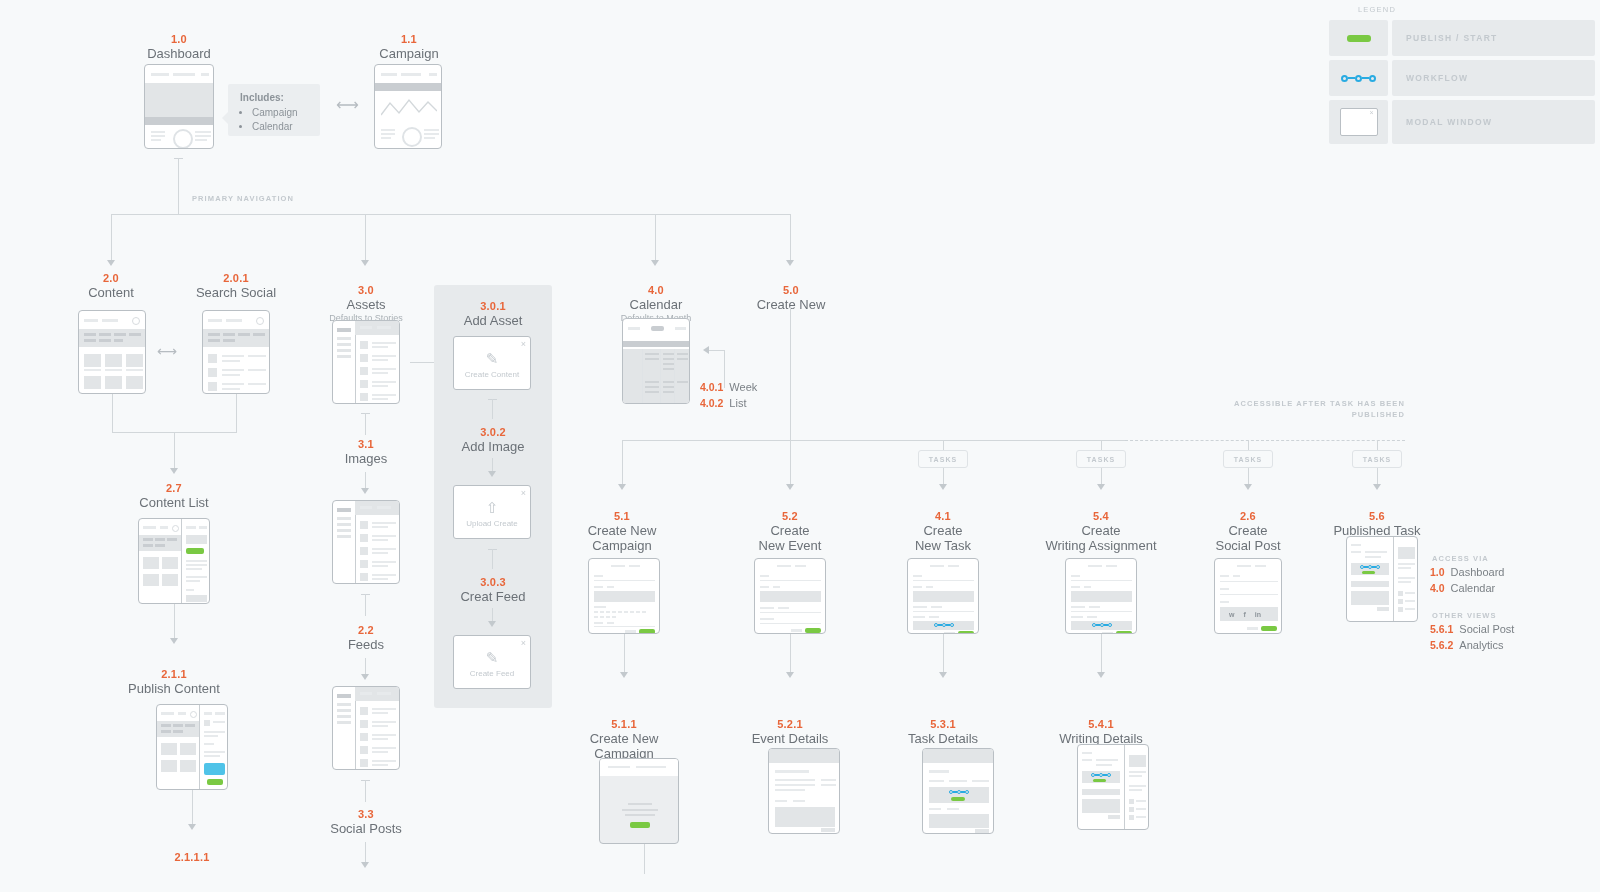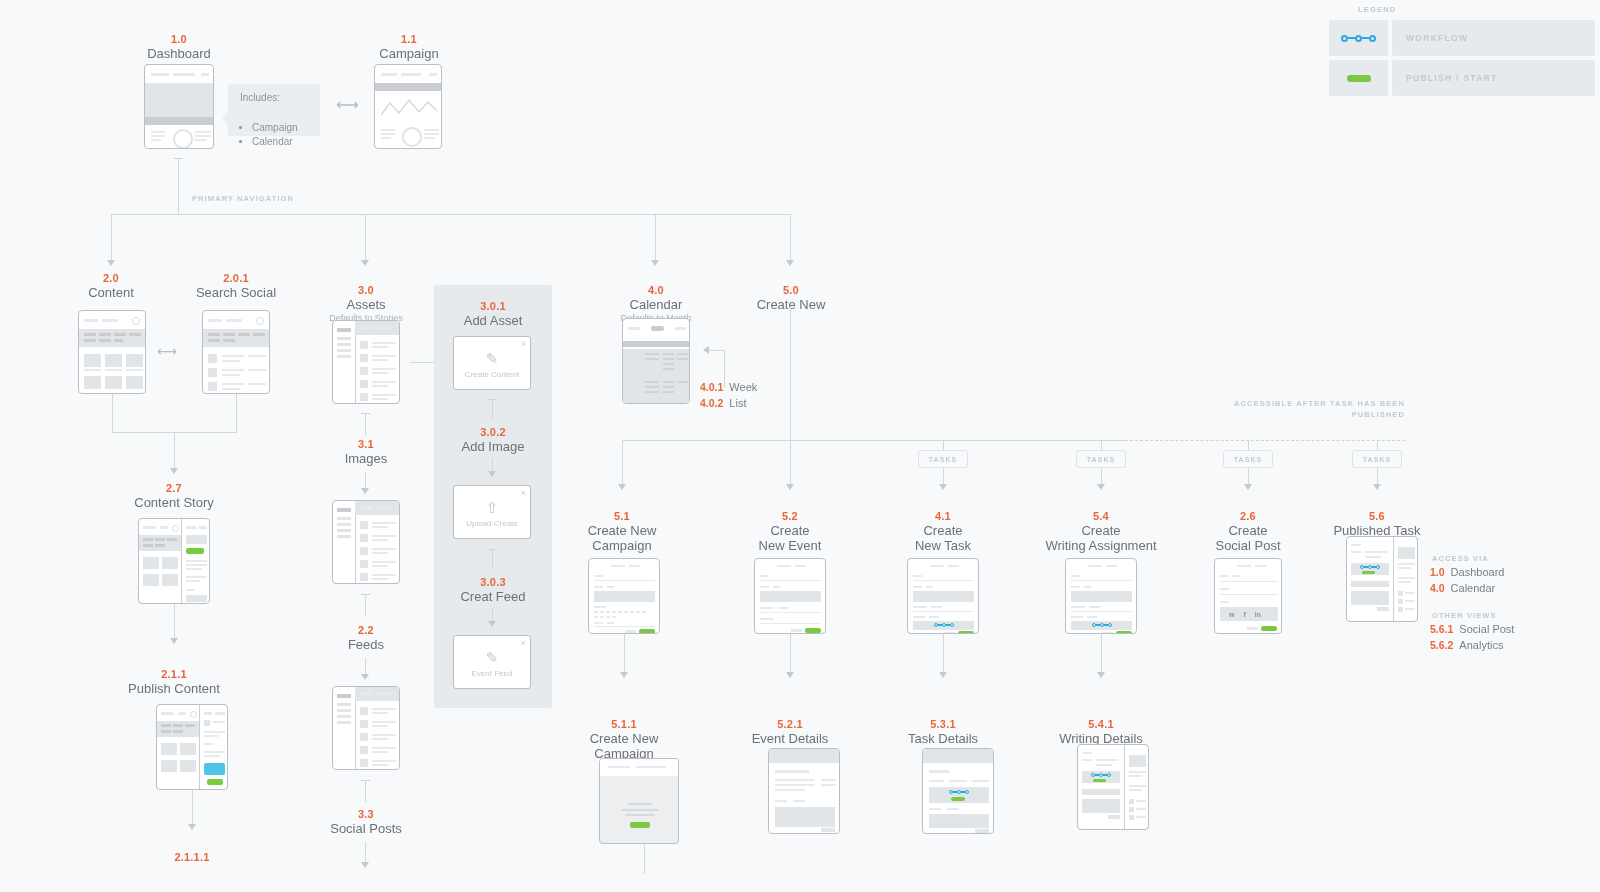--- a/index.html
+++ b/index.html
@@ -59,21 +59,21 @@
     position:absolute;color:#c3c9ce;font-size:7.5px;
     letter-spacing:1.1px;font-weight:bold;text-transform:uppercase;
     line-height:11px;
   }
   .caps.right{text-align:right;}
   
   .callout{
     position:absolute;background:#ebeef0;border-radius:2px;
     padding:8px 12px;box-sizing:border-box;
   }
-  .callout .ch{color:#8c9399;font-size:10px;margin-bottom:18px;}
+  .callout .ch{color:#8c9399;font-size:10px;margin-bottom:3px;font-weight:bold;}
   .callout ul{margin:0;padding-left:12px;}
   .callout li{color:#8c9399;font-size:10px;line-height:14px;}
   .callout:after{
     content:"";position:absolute;left:-6px;top:28px;
     border-top:6px solid transparent;border-bottom:6px solid transparent;
     border-right:6px solid #ebeef0;
   }
   
   .bidi{position:absolute;color:#b6bcc1;font-size:16px;line-height:1;}
   
@@ -93,21 +93,21 @@
   .modal .mlabel{
     position:absolute;left:0;right:0;bottom:10px;text-align:center;
     color:#c3c9ce;font-size:8px;
   }
   .modal .gl{
     position:absolute;left:50%;top:42%;transform:translate(-50%,-50%);
     color:#c3c9ce;font-size:15px;
   }
   
   #legend{position:absolute;left:1329px;top:5px;width:266px;}
-  #legend .lcaps{color:#c3c9ce;font-size:7.5px;letter-spacing:1.2px;font-weight:bold;margin-bottom:6px;padding-left:29px;}
+  #legend .lcaps{color:#c3c9ce;font-size:7.5px;letter-spacing:1.2px;font-weight:normal;margin-bottom:6px;padding-left:29px;}
   .lrow{display:flex;gap:4px;margin-bottom:4px;height:36px;}
   .lswatch{
     width:59px;background:#e7eaec;border-radius:2px;
     display:flex;align-items:center;justify-content:center;
   }
   .llabel{
     flex:1;background:#e7eaec;border-radius:2px;display:flex;align-items:center;
     padding-left:14px;color:#c3c9ce;font-size:8.5px;letter-spacing:1.3px;font-weight:bold;
   }
   .lrow.tall{height:44px;}
@@ -128,41 +128,49 @@
   .mini-wf .c{width:4px;height:1.3px;background:#29abe2;}
   .soc{color:#8c9399;font-size:7px;font-weight:bold;}
 </style>
 </head>
 <body>
 
 <div id="canvas">
 
   <div id="legend">
     <div class="lcaps">LEGEND</div>
+
+    <div class="lrow">
+      <div class="lswatch">
+          <span class="lgreen"></span>
+        </div>
+      <div class="llabel">PUBLISH / START</div>
+    </div>
 
     <div class="lrow">
       <div class="lswatch">
         <div class="wfdots">
             <span class="d"></span>
             <span class="c"></span>
             <span class="d"></span>
             <span class="c"></span>
             <span class="d"></span>
           </div>
       </div>
       <div class="llabel">WORKFLOW</div>
     </div>
 
-    <div class="lrow">
+    <div class="lrow tall">
       <div class="lswatch">
-          <span class="lgreen"></span>
+          <span class="lmodal">
+            <i>×</i>
+          </span>
         </div>
-      <div class="llabel">PUBLISH / START</div>
-    </div>
-
+      <div class="llabel">MODAL WINDOW</div>
+    </div>
   </div>
 
   <div class="node" style="left:120px;top:33px;width:118px;">
     <div class="num">1.0</div>
     <div class="title">Dashboard</div>
   </div>
   <div class="wf" style="left:144px;top:64px;width:70px;height:85px;">
     <div class="line" style="position:absolute;left:6px;top:8px;width:18px;height:3px;"></div>
     <div class="line" style="position:absolute;left:28px;top:8px;width:22px;height:3px;"></div>
     <div class="line" style="position:absolute;left:56px;top:8px;width:8px;height:3px;"></div>
@@ -280,21 +288,21 @@
   </div>
 
   <div class="ln lnv" style="left:112px;top:394px;height:38px;"></div>
   <div class="ln lnv" style="left:236px;top:394px;height:38px;"></div>
   <div class="ln lnh" style="left:112px;top:432px;width:125px;"></div>
   <div class="ln lnv" style="left:174px;top:432px;height:38px;"></div>
   <div class="arrow-d" style="left:170px;top:468px;"></div>
 
   <div class="node" style="left:118px;top:482px;width:112px;">
     <div class="num">2.7</div>
-    <div class="title">Content Story</div>
+    <div class="title">Content List</div>
   </div>
   <div class="wf" style="left:138px;top:518px;width:72px;height:86px;">
     <div class="wf-split" style="left:42px;"></div>
     <div class="line" style="position:absolute;left:4px;top:7px;width:13px;height:3px;"></div>
     <div class="line" style="position:absolute;left:21px;top:7px;width:8px;height:3px;"></div>
     <div style="position:absolute;left:33px;top:6px;width:5px;height:5px;border:1px solid #d8dcdf;border-radius:50%;"></div>
     <div class="bar" style="position:absolute;left:0;top:16px;width:42px;height:16px;"></div>
     <div class="dkbar" style="position:absolute;left:4px;top:19px;width:10px;height:3px;"></div>
     <div class="dkbar" style="position:absolute;left:16px;top:19px;width:10px;height:3px;"></div>
     <div class="dkbar" style="position:absolute;left:28px;top:19px;width:10px;height:3px;"></div>
@@ -503,21 +511,21 @@
 
   <div class="node" style="left:437px;top:576px;width:112px;">
     <div class="num">3.0.3</div>
     <div class="title">Creat Feed</div>
   </div>
   <div class="ln lnv" style="left:492px;top:608px;height:16px;"></div>
   <div class="arrow-d" style="left:488px;top:621px;"></div>
   <div class="modal" style="left:453px;top:635px;width:78px;height:54px;">
     <span class="x">×</span>
     <span class="gl">✎</span>
-    <span class="mlabel">Event Feed</span>
+    <span class="mlabel">Create Feed</span>
   </div>
 
   <div class="node" style="left:600px;top:284px;width:112px;">
     <div class="num">4.0</div>
     <div class="title">Calendar</div>
     <div class="sub">Defaults to Month</div>
   </div>
   <div class="wf" style="left:622px;top:318px;width:68px;height:86px;">
     <div class="line" style="position:absolute;left:5px;top:8px;width:12px;height:3px;"></div>
     <div class="dkbar" style="position:absolute;left:28px;top:7px;width:13px;height:5px;border-radius:2px;"></div>

